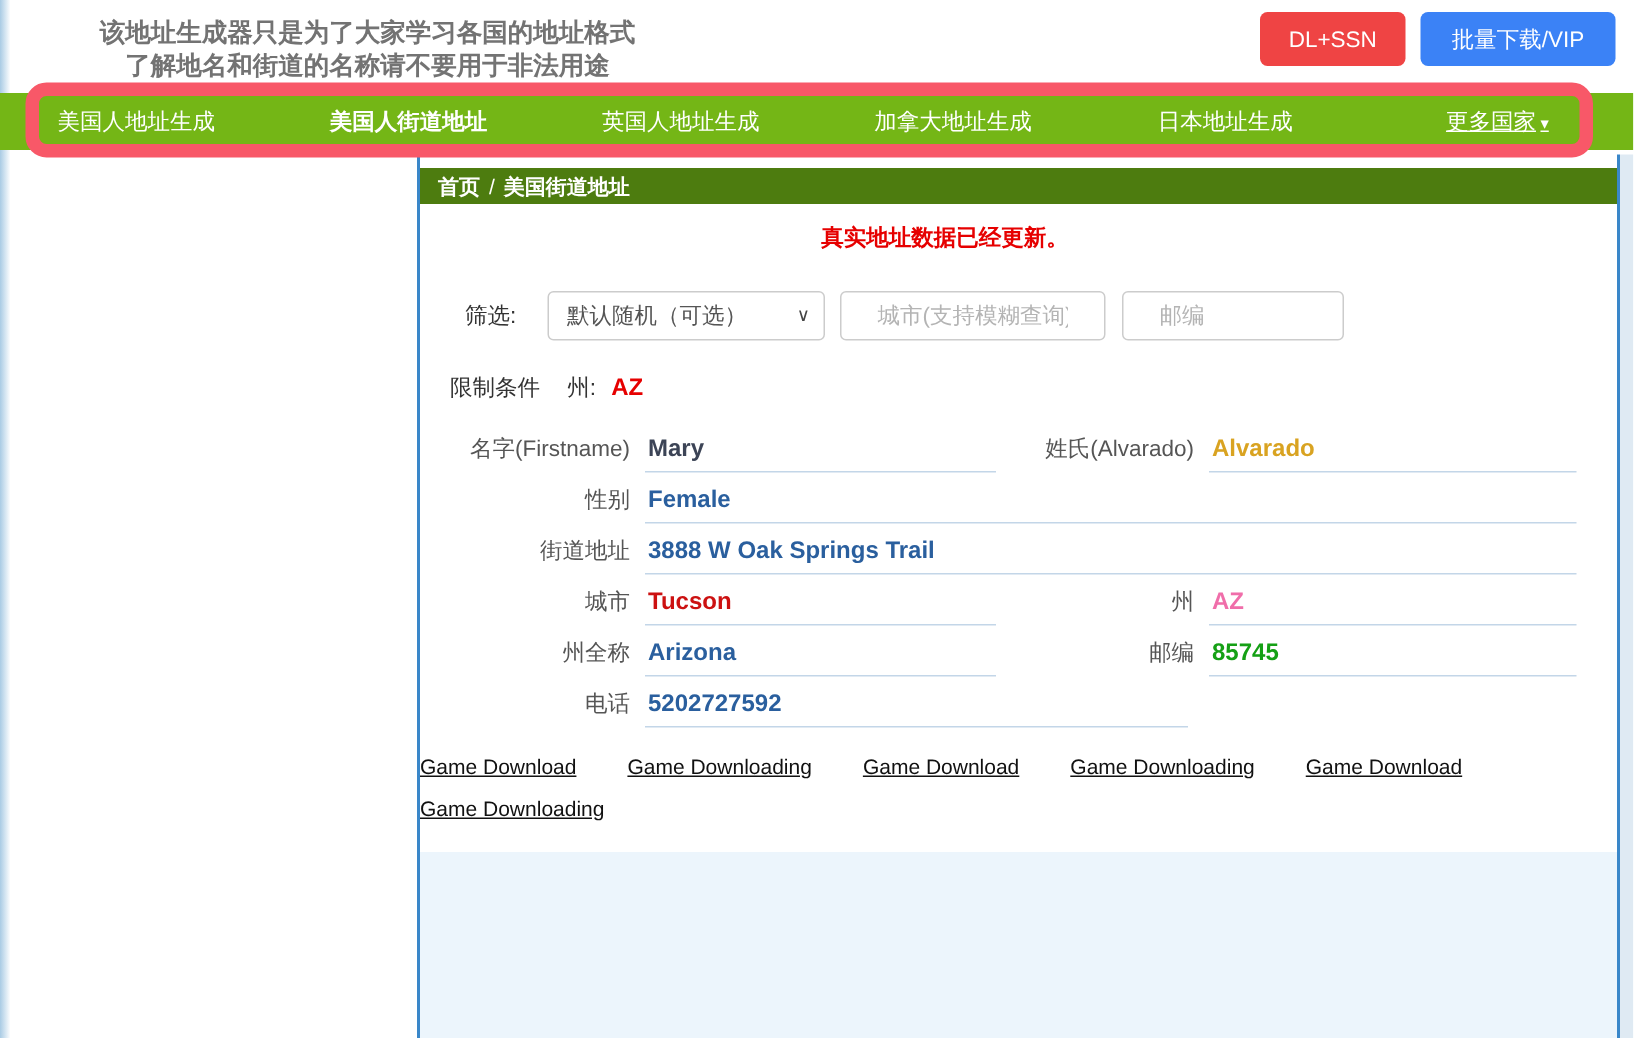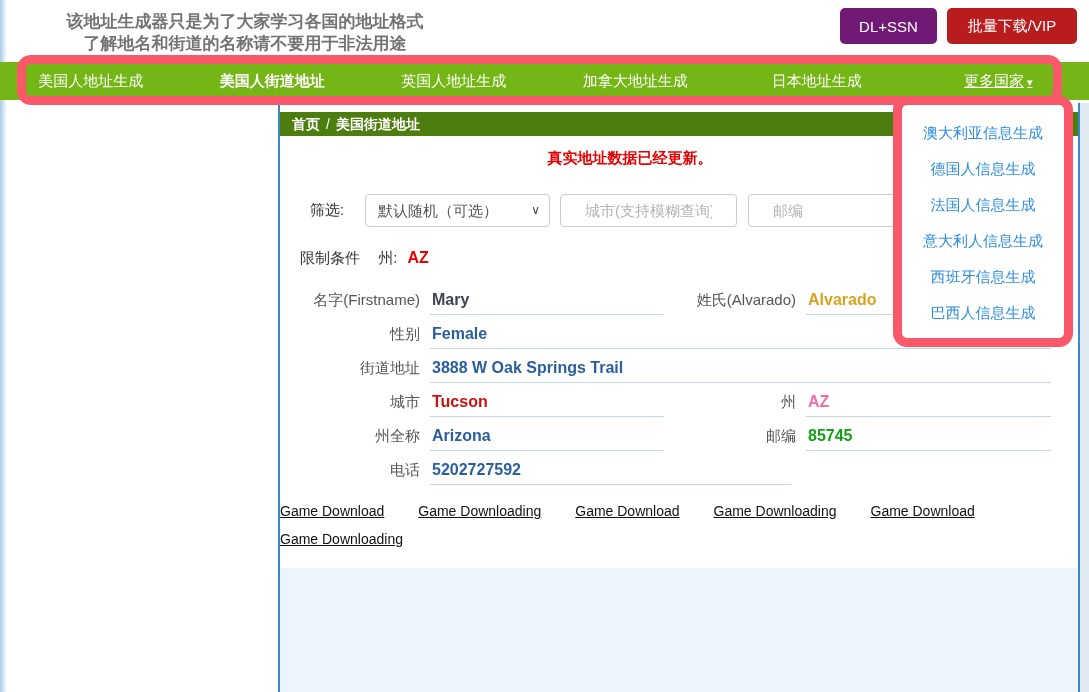--- a/index.html
+++ b/index.html
@@ -9,22 +9,22 @@
 
   
   .edge-left { position:absolute; left:0; top:0; width:7px; height:692px;
     background:linear-gradient(to right,#a9cbe4,#ffffff); }
 
   
   .warning { position:absolute; left:25px; top:11px; width:440px; text-align:center;
     color:#737373; font-weight:bold; font-size:17px; line-height:22px; }
   .btn { position:absolute; top:8px; height:36px; border:none; border-radius:5px;
     color:#fff; font-size:15px; font-family:inherit; cursor:pointer; }
-  .btn-green { left:840px; width:97px; background:#701a75; }
-  .btn-orange { left:947px; width:130px; background:#b91c1c; }
+  .btn-green { left:840px; width:97px; background:#ef4444; }
+  .btn-orange { left:947px; width:130px; background:#3b82f6; }
 
   
   .nav { position:absolute; left:0; top:62px; width:1089px; height:38px; background:#74b616;
     display:flex; align-items:center; z-index:10; }
   .nav-item { flex:1; text-align:center; color:#fff; font-size:15px; cursor:pointer; }
   .nav-item.active { font-weight:bold; }
   .nav-item.more span { text-decoration:underline; }
   .nav-caret { font-size:11px; text-decoration:none; display:inline-block; margin-left:3px; }
 
   
@@ -181,24 +181,16 @@
         <a class="glink">Game Downloading</a>
       </div>
     </div>
 
     <div class="main-footer"></div>
   </div>
 
   <div class="divider-right"></div>
   <div class="edge-right"></div>
 
-  <div class="dropdown">
-    <div class="dd-item">澳大利亚信息生成</div>
-    <div class="dd-item">德国人信息生成</div>
-    <div class="dd-item">法国人信息生成</div>
-    <div class="dd-item">意大利人信息生成</div>
-    <div class="dd-item">西班牙信息生成</div>
-    <div class="dd-item">巴西人信息生成</div>
-  </div>
 
   <div class="hl-nav"></div>
 
 </div>
 
 </body></html>

